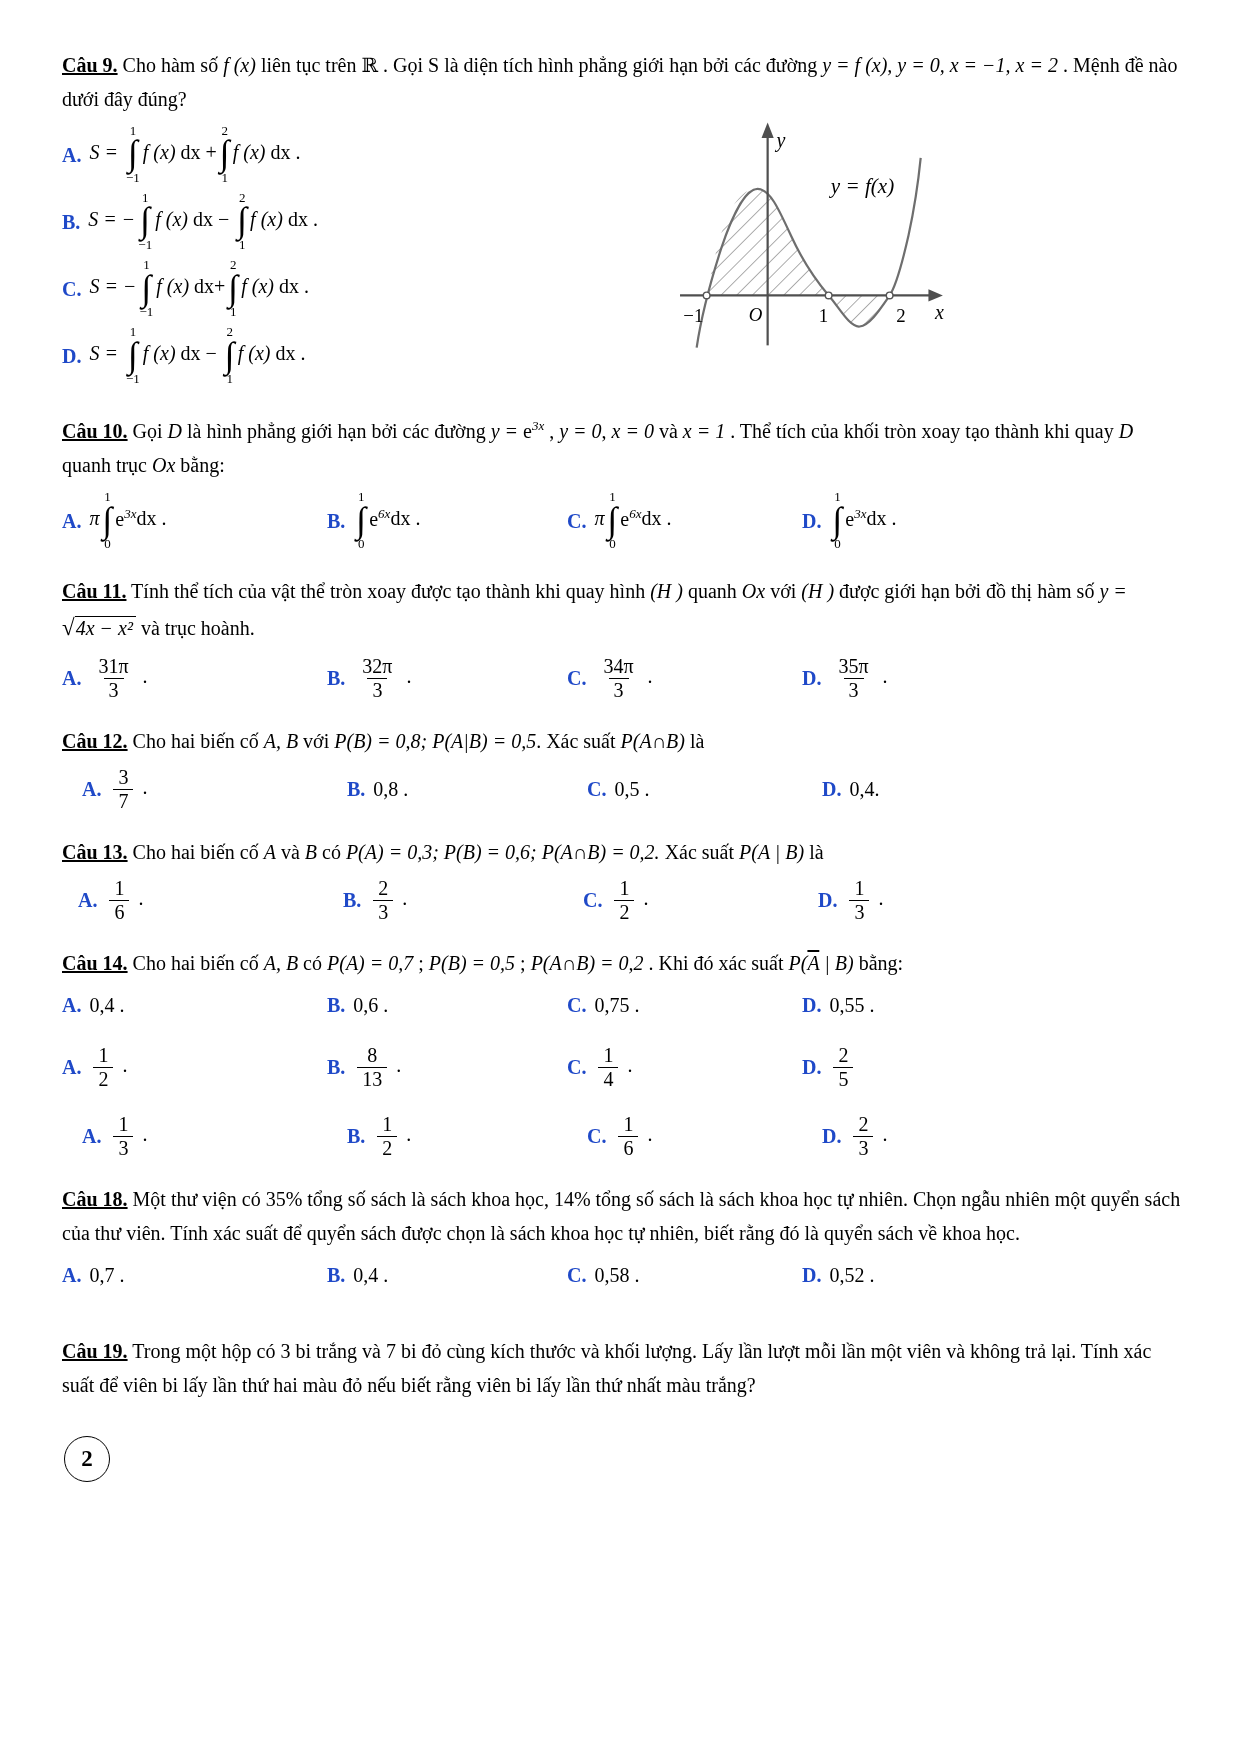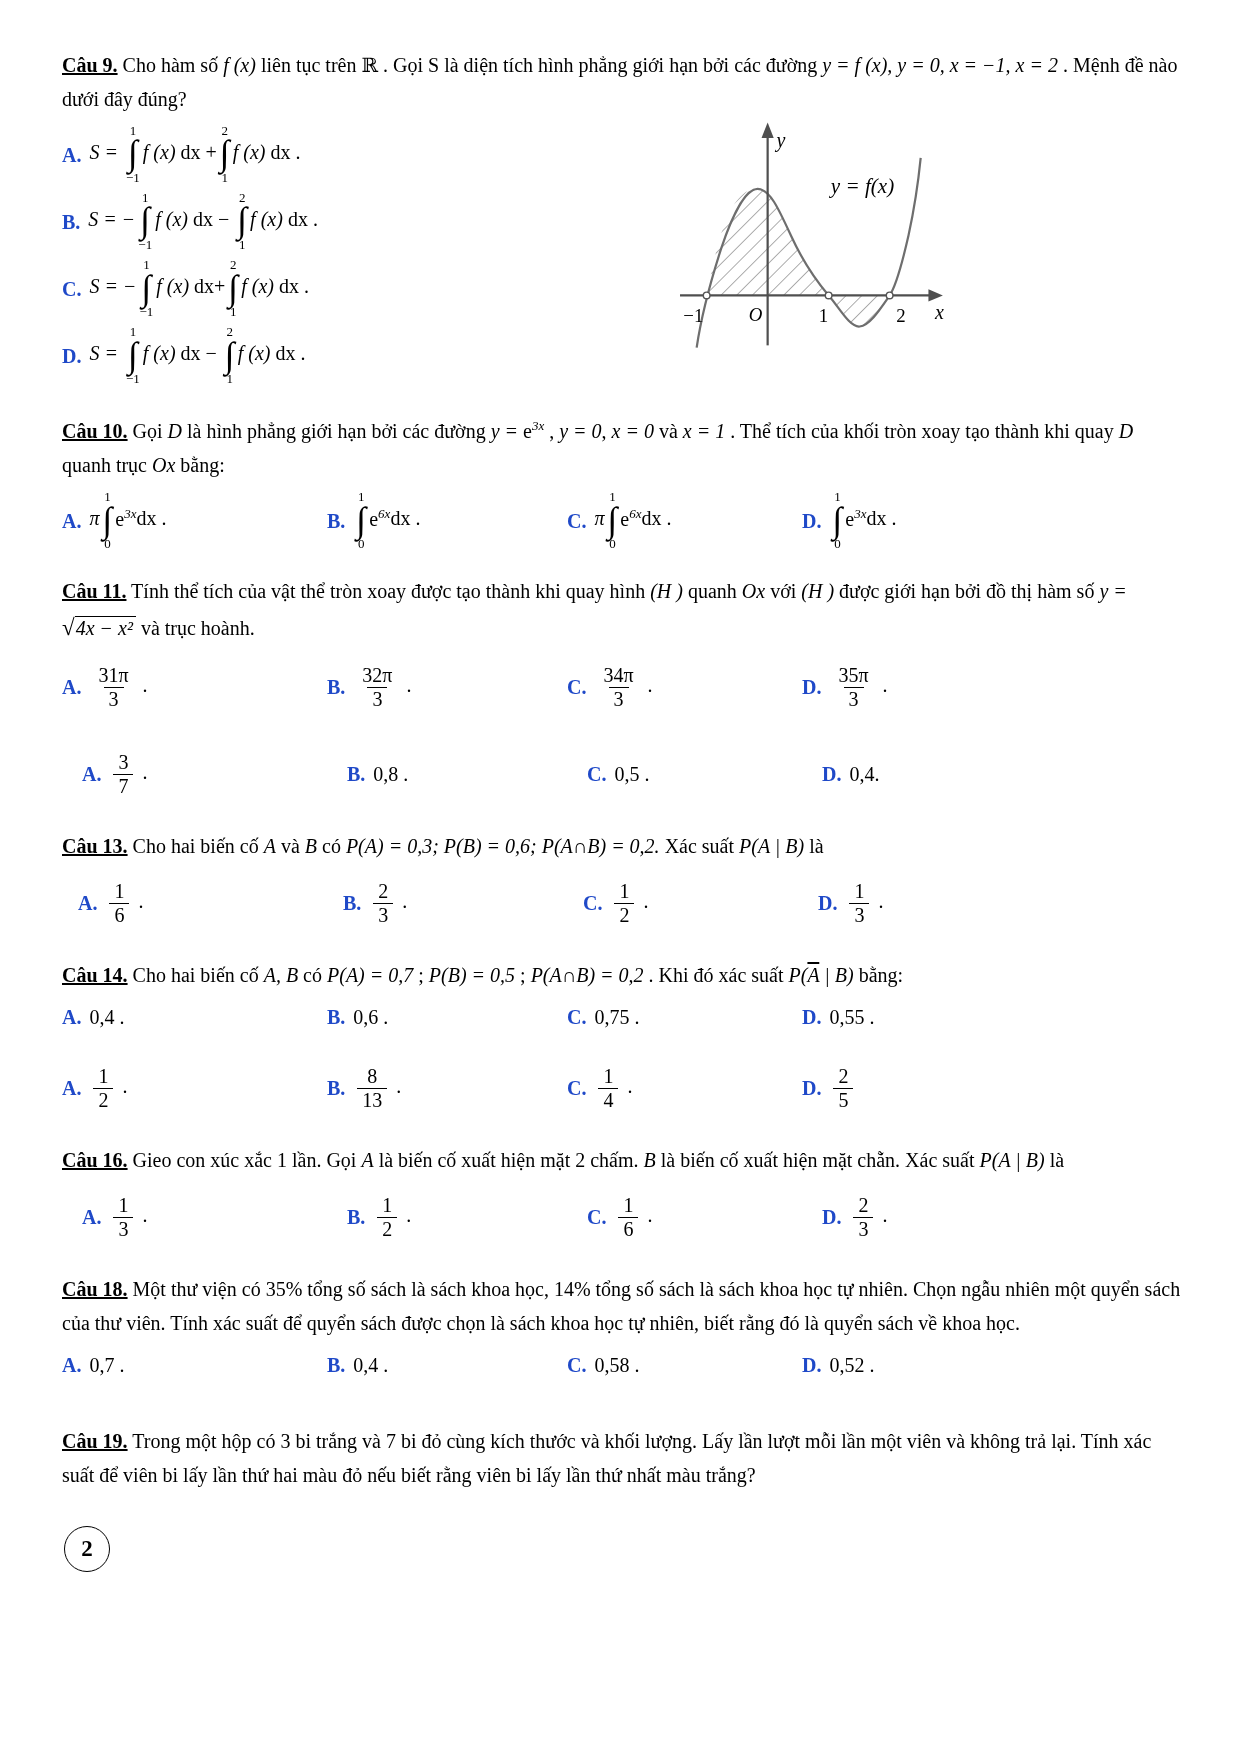--- a/index.html
+++ b/index.html
@@ -19,21 +19,21 @@
   .over { font-style:italic; text-decoration:overline; }
   sup.mi { font-size:13px; font-style:italic; }
   .msup { white-space:nowrap; }
   
   .int { display:inline-flex; flex-direction:column; align-items:center;
          vertical-align:middle; line-height:1; margin:0 3px; }
   .int .bnd { font-size:13px; line-height:1.1; }
   .int .isign { font-size:36px; line-height:.82; padding:1px 0 2px; }
   
   .frac { display:inline-flex; flex-direction:column; align-items:center;
-          vertical-align:middle; line-height:1.15; margin:9px 4px; }
+          vertical-align:middle; line-height:1.15; margin:0 4px; }
   .frac .num { padding:0 5px; }
   .frac .den { border-top:1.4px solid #000; padding:0 5px; }
   
   .sqrt { white-space:nowrap; }
   .sqrt .rad { font-size:23px; }
   .sqrt .radicand { border-top:1.4px solid #000; padding:0 3px 0 1px; font-style:italic; }
   .opt-key { color:var(--accent,#1f49c8); font-weight:bold; margin-right:8px; white-space:nowrap; }
   .options-row { display:grid; grid-template-columns:265px 240px 235px 1fr;
                  align-items:center; margin:8px 0 4px; }
   .options-row .opt { display:flex; align-items:center; }
@@ -205,20 +205,21 @@
         <span class="opt-key">D.</span>
         <span><span class="frac">
             <span class="num">35π</span>
             <span class="den">3</span>
           </span><span class="mt"> .</span></span>
       </div>
   </div>
 </section>
 
 <section class="question">
+  <p class="stem"><b class="qlabel">Câu 12.</b><span><span class="mt">  Cho hai biến cố </span><span class="mi">A, B</span><span class="mt"> với </span><span class="mi">P(B) = 0,8;  P(A|B) = 0,5</span><span class="mt">. Xác suất </span><span class="mi">P(A∩B)</span><span class="mt"> là</span></span></p>
   <div class="options-row" style="padding-left:20px">
     <div class="opt">
         <span class="opt-key">A.</span>
         <span><span class="frac">
             <span class="num">3</span>
             <span class="den">7</span>
           </span><span class="mt"> .</span></span>
       </div>
     <div class="opt">
         <span class="opt-key">B.</span>
@@ -318,21 +319,20 @@
         <span class="opt-key">D.</span>
         <span><span class="frac">
             <span class="num">2</span>
             <span class="den">5</span>
           </span></span>
       </div>
   </div>
 </section>
 
 <section class="question">
-  <p class="stem"><b class="qlabel">Câu 16.</b><span><span class="mt">  Gieo con xúc xắc 1 lần. Gọi </span><span class="mi">A</span><span class="mt"> là biến cố xuất hiện mặt 2 chấm. </span><span class="mi">B</span><span class="mt"> là biến cố xuất hiện mặt chẵn. Xác suất </span><span class="mi">P(A | B)</span><span class="mt"> là</span></span></p>
   <div class="options-row" style="padding-left:20px">
     <div class="opt">
         <span class="opt-key">A.</span>
         <span><span class="frac">
             <span class="num">1</span>
             <span class="den">3</span>
           </span><span class="mt"> .</span></span>
       </div>
     <div class="opt">
         <span class="opt-key">B.</span>

